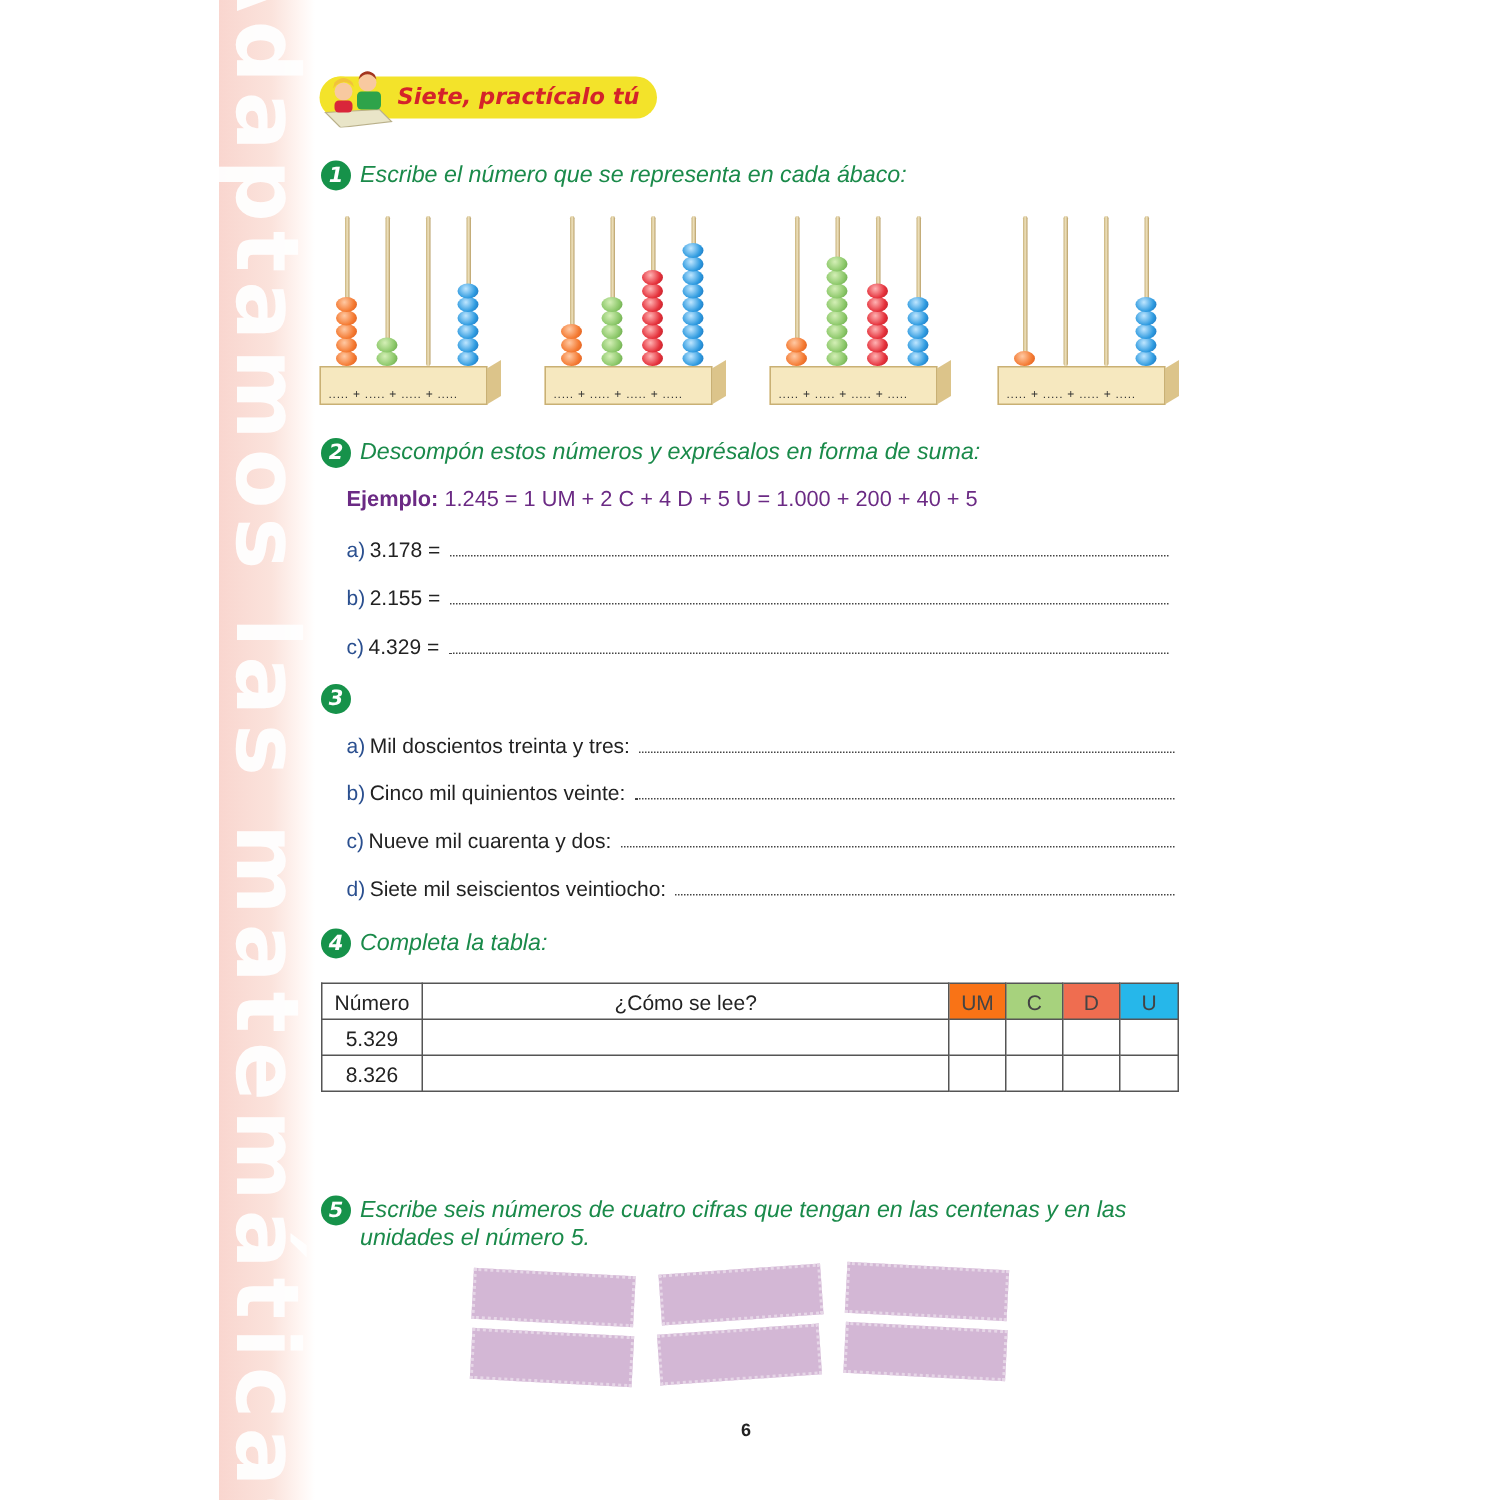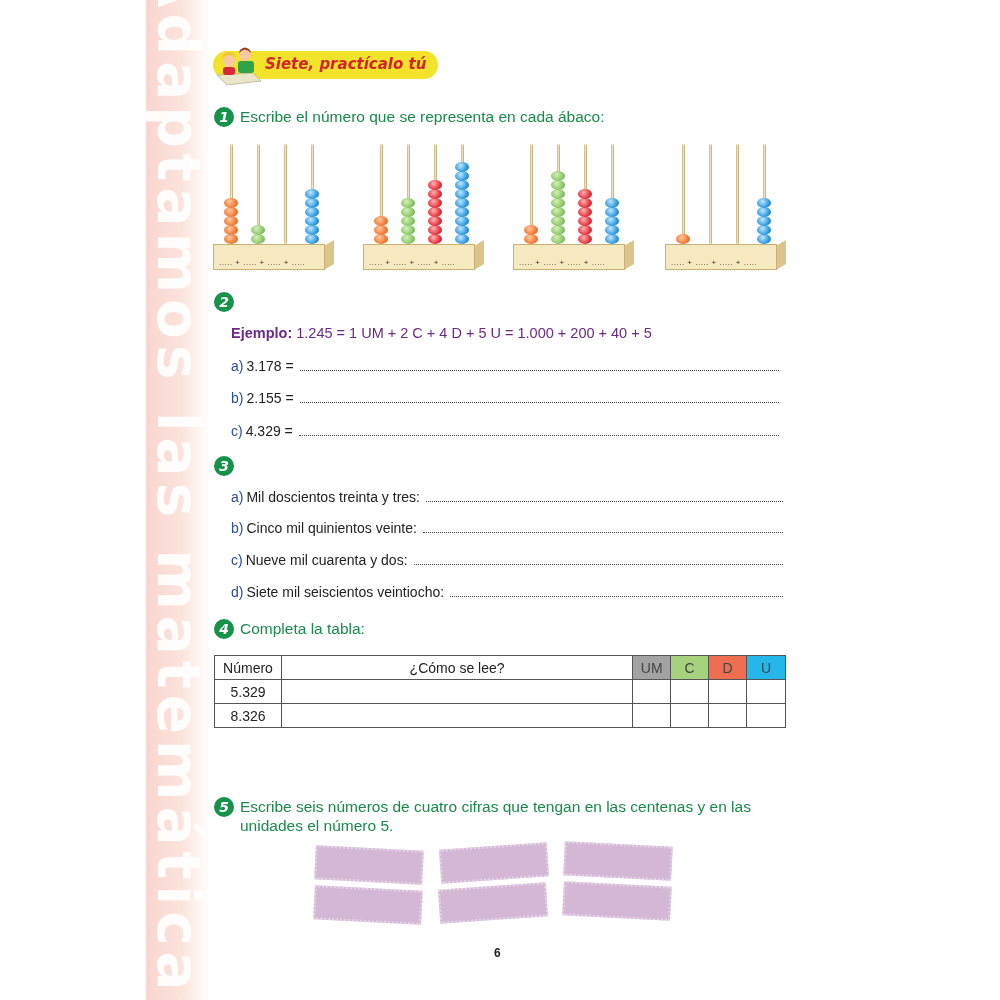--- a/index.html
+++ b/index.html
@@ -10,42 +10,42 @@
     .sidetext { position:absolute; left:178px; top:500px; transform:translate(-50%,-50%) rotate(90deg);
       white-space:nowrap; color:#ffffff; font-family:"DejaVu Sans", sans-serif; font-weight:bold; font-size:58px; letter-spacing:6px; opacity:0.95; }
 
     .banner { position:absolute; left:213px; top:43px; width:225px; height:40px; }
     .banner-pill { position:absolute; left:0; top:8px; width:225px; height:28px; border-radius:14px; background:#f3e32a; }
     .banner-text { position:absolute; left:52px; top:12px; font-family:"DejaVu Sans", sans-serif; font-size:15px; color:#d4232a; font-weight:bold; font-style:italic; }
     .kids { position:absolute; left:0; top:0; width:50px; height:42px; }
 
     .q { position:absolute; left:214px; display:flex; align-items:flex-start; color:#1a8a4a; font-size:15.5px; }
     .qnum { width:20px; height:20px; border-radius:50%; background:#16924a; color:#fff; font-weight:bold; font-style:italic; font-size:14px; display:flex; align-items:center; justify-content:center; margin-right:6px; flex-shrink:0; font-family:"DejaVu Sans", sans-serif; }
-    .qtext { line-height:19px; }
+    .qtext { line-height:19px;font-style:italic; }
 
     .abacus { position:absolute; top:140px; width:122px; height:132px; }
     .rod { position:absolute; width:3px; background:linear-gradient(to right,#c8b27c,#efe2bd,#b89e66); border-radius:2px; }
     .bead { position:absolute; width:14px; height:10px; border-radius:50%; }
     .bead.orange { background:radial-gradient(circle at 40% 35%, #ffc9a3, #f47a32 60%, #d9561a); }
     .bead.green { background:radial-gradient(circle at 40% 35%, #d4efb6, #8cc86a 60%, #5f9e41); }
     .bead.red { background:radial-gradient(circle at 40% 35%, #ffb3b3, #e5323c 60%, #b51c24); }
     .bead.blue { background:radial-gradient(circle at 40% 35%, #bfe6ff, #2f9be0 60%, #1668b3); }
     .base { position:absolute; left:0; top:104px; width:112px; height:26px; background:#f6e8bf; border:1px solid #c9b074; box-sizing:border-box; }
     .base-side { position:absolute; left:111px; top:100px; width:10px; height:30px; background:#dcc48a; clip-path:polygon(0 6px, 100% 0, 100% 24px, 0 100%); }
     .slots { position:absolute; left:6px; top:118px; font-size:8px; color:#333; letter-spacing:0.5px; white-space:nowrap; }
 
     .example { position:absolute; left:231px; top:325px; font-size:14.5px; color:#6b2a84; }
     .example b { color:#6b2a84; }
     .line { position:absolute; left:231px; font-size:14px; color:#222; white-space:nowrap; display:flex; }
     .line .lbl { color:#2a4f8f; margin-right:3px; }
     .dots { flex:1; border-bottom:1.5px dotted #444; margin-left:6px; height:12px; }
 
     table.t4 { position:absolute; left:214px; top:655px; width:572px; border-collapse:collapse; font-size:14px; color:#222; }
     table.t4 td, table.t4 th { border:1px solid #555; height:23px; padding:0; font-weight:normal; text-align:center; }
-    .c-um { background:#a3a3a3; color:#444; }
+    .c-um { background:#f97316; color:#444; }
     .c-c { background:#a7d27d; color:#444; }
     .c-d { background:#ef6d50; color:#444; }
     .c-u { background:#26b7ea; color:#444; }
     .stampbox { position:absolute; width:108px; height:34px; background:#d3b7d5; border:2px dotted #e6d6e7; box-sizing:border-box; }
 
     .pagenum { position:absolute; left:494px; top:946px; font-size:12px; font-weight:bold; color:#222; }
   </style>
 </head>
 <body>
 
@@ -171,20 +171,21 @@
       <div class="bead blue" style="left: 92px; top: 67px;"></div>
       <div class="bead blue" style="left: 92px; top: 58px;"></div>
       <div class="base-side"></div>
       <div class="base"></div>
       <div class="slots">..... + ..... + ..... + .....</div>
     </div>
   </div>
 
 <div class="q" style="top:292px;">
   <div class="qnum">2</div>
+  <div class="qtext">Descompón estos números y exprésalos en forma de suma:</div>
 </div>
 <div class="example"><b>Ejemplo:</b><span> 1.245 = 1 UM + 2 C + 4 D + 5 U = 1.000 + 200 + 40 + 5</span></div>
 
 <div class="line" style="top:358px; width:548px;">
   <span class="lbl">a)</span>
   <span>3.178 =</span>
   <span class="dots"></span>
 </div>
 <div class="line" style="top:390px; width:548px;">
   <span class="lbl">b)</span>

